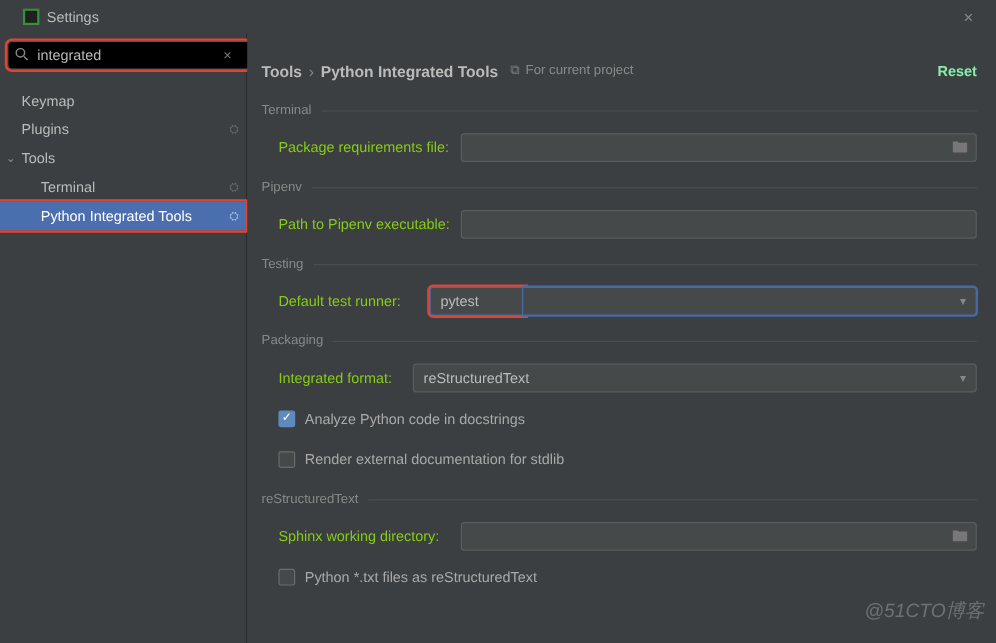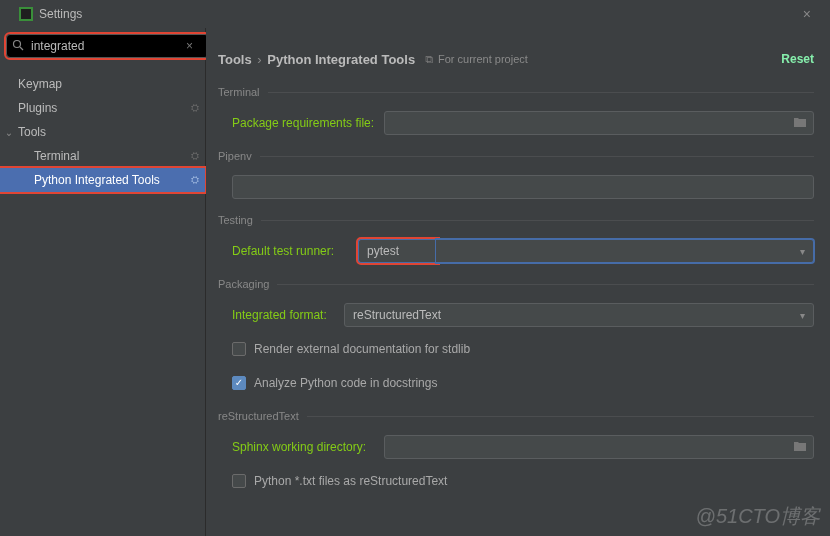--- a/index.html
+++ b/index.html
@@ -38,21 +38,21 @@
     .row.checkbox-row { gap: 8px; }
     .field { flex: 1; background: #45494a; border: 1px solid #5a5d5f; border-radius: 3px; height: 24px; display: flex; align-items: center; padding: 0 6px; position: relative; color: #bbbbbb; }
     .field .folder-ic { margin-left: auto; color: #777; cursor: pointer; }
     .select { flex: 1; background: #45494a; border: 1px solid #5a5d5f; border-radius: 3px; height: 24px; display: flex; align-items: center; padding: 0 8px; color: #bbbbbb; position: relative; cursor: pointer; }
     .select.focused { border: 1px solid #466ca8; box-shadow: 0 0 0 1px #466ca8; text-align: right; }
     .select .caret { position: absolute; right: 8px; color: #888; font-size: 10px; }
     .cb { width: 14px; height: 14px; border: 1px solid #6b6b6b; border-radius: 2px; display: inline-flex; align-items: center; justify-content: center; background: #45494a; cursor: pointer; }
     .cb.checked { background: #5d8abf; border-color: #5d8abf; }
     .cb.checked::after { content: "✓"; color: #fff; font-size: 10px; line-height: 1; }
     .cb-label { color: #a9a9a9; font-size: 12px; }
-    .watermark { position: absolute; right: 10px; bottom: 6px; color: rgba(255,255,255,0.25); font-size: 20px; font-style: italic; }
+    .watermark { position: absolute; right: 10px; bottom: 16px; color: rgba(255,255,255,0.25); font-size: 16px; font-style: italic; }
   </style>
 </head>
 <body>
 
 <div class="titlebar">
   <span class="icon-app">
     <svg viewBox="0 0 14 14">
         <rect width="14" height="14" fill="#3a8f3a"></rect>
         <rect x="2" y="2" width="10" height="10" fill="#1f1f1f"></rect>
       </svg>
@@ -121,20 +121,21 @@
                 <path d="M1 2h4l1 1h7v8H1z" fill="#777"></path>
               </svg>
           </span>
         </div>
       </div>
     </div>
 
     <div class="section">
       <div class="section-title">Pipenv</div>
       <div class="row">
+        <label>Path to Pipenv executable:</label>
         <div class="field">
           <span></span>
         </div>
       </div>
     </div>
 
     <div class="section">
       <div class="section-title">Testing</div>
       <div class="row">
         <label style="width:126px">Default test runner:</label>
@@ -150,26 +151,26 @@
     <div class="section">
       <div class="section-title">Packaging</div>
       <div class="row">
         <label style="width:112px">Integrated format:</label>
         <div class="select">
           <span>reStructuredText</span>
           <span class="caret">▾</span>
         </div>
       </div>
       <div class="row checkbox-row">
+        <span class="cb checked"></span>
+        <span class="cb-label">Analyze Python code in docstrings</span>
+      </div>
+      <div class="row checkbox-row">
         <span class="cb"></span>
         <span class="cb-label">Render external documentation for stdlib</span>
-      </div>
-      <div class="row checkbox-row">
-        <span class="cb checked"></span>
-        <span class="cb-label">Analyze Python code in docstrings</span>
       </div>
     </div>
 
     <div class="section">
       <div class="section-title">reStructuredText</div>
       <div class="row">
         <label>Sphinx working directory:</label>
         <div class="field">
           <span></span>
           <span class="folder-ic">

